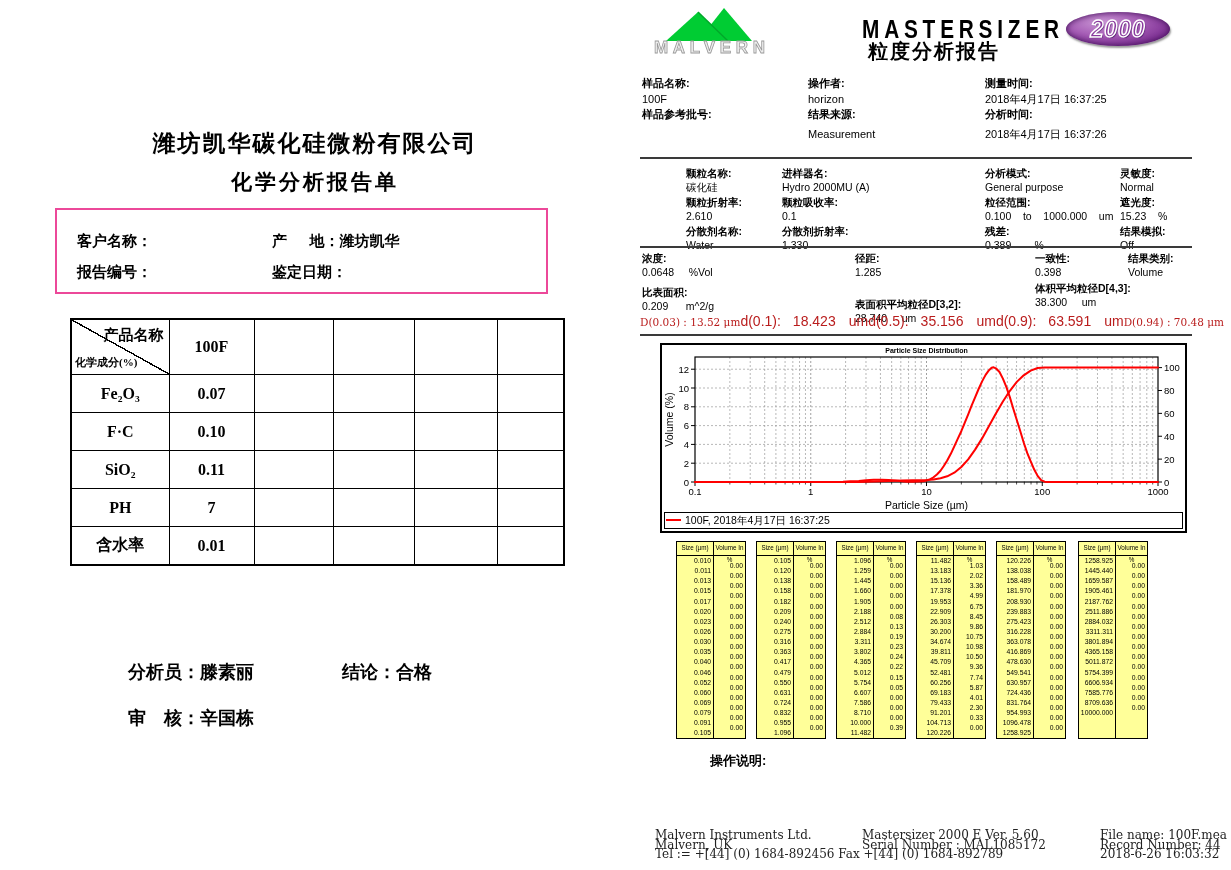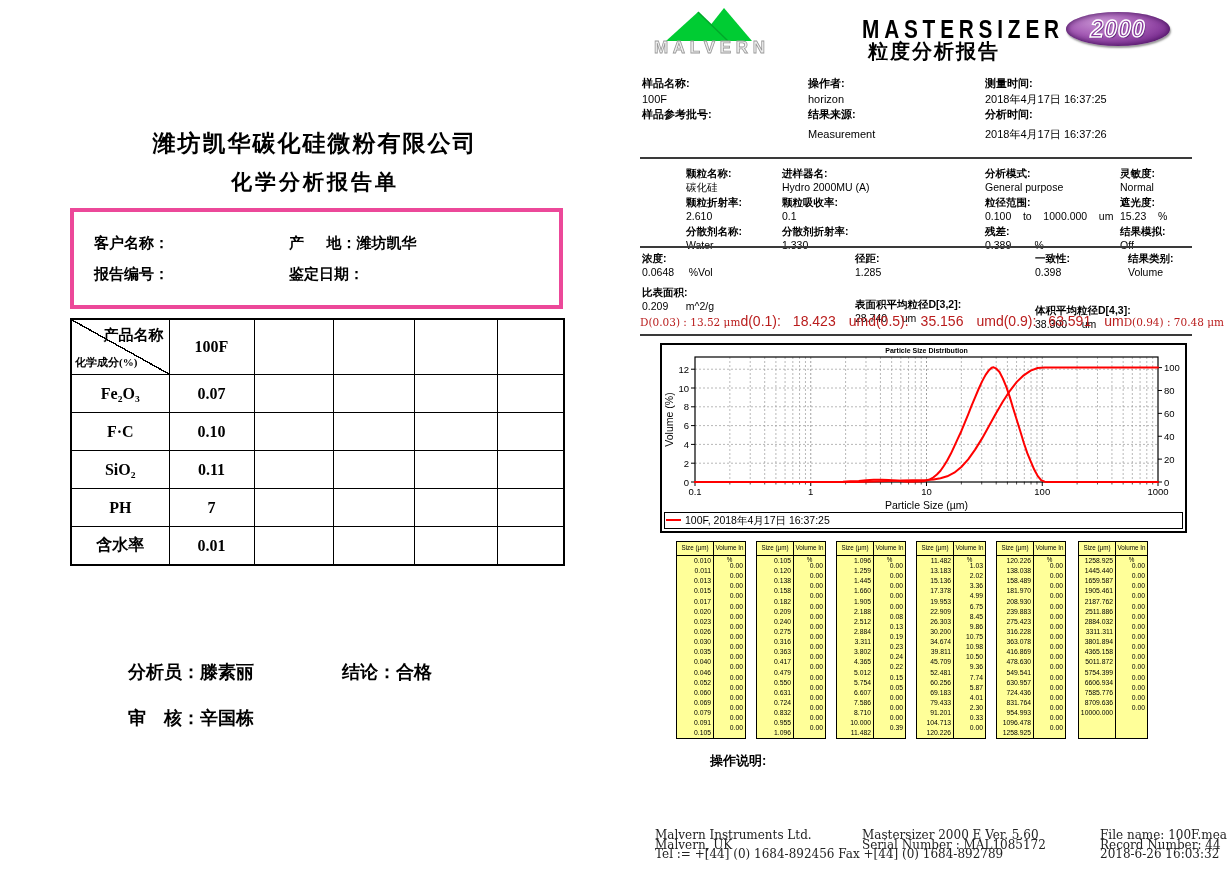--- a/index.html
+++ b/index.html
@@ -5,21 +5,21 @@
   html,body{margin:0;padding:0;}
   body{width:1231px;height:870px;background:#ffffff;position:relative;overflow:hidden;
        font-family:"Liberation Sans","DejaVu Sans",sans-serif;color:#000;}
   .abs{position:absolute;}
 
   
   .lp-title{left:0;top:128px;width:630px;text-align:center;font-family:"Liberation Serif","DejaVu Serif",serif;
             font-weight:bold;font-size:23px;letter-spacing:2px;}
   .lp-subtitle{left:0;top:168px;width:630px;text-align:center;font-family:"Liberation Serif","DejaVu Serif",serif;
             font-weight:bold;font-size:21px;letter-spacing:3px;}
-  .info-box{left:70px;top:208px;width:493px;height:101px;border:4px solid #ec4899;box-sizing:border-box;}
+  .info-box{left:55px;top:208px;width:493px;height:86px;border:2px solid #ec4899;box-sizing:border-box;}
   .info-line{position:absolute;font-family:"Liberation Serif","DejaVu Serif",serif;font-weight:bold;
              font-size:15px;white-space:pre;}
   table.chem{position:absolute;left:70px;top:318px;border-collapse:collapse;border:2px solid #000;table-layout:fixed;}
   table.chem td{border:1px solid #000;font-family:"Liberation Serif","DejaVu Serif",serif;font-weight:bold;
                 font-size:16px;text-align:center;vertical-align:middle;padding:0;}
   td.diag{position:relative;height:54px;
           background-image:linear-gradient(to top right,transparent calc(50% - 0.7px),#000 calc(50% - 0.7px),#000 calc(50% + 0.7px),transparent calc(50% + 0.7px));}
   td.diag .dt{position:absolute;top:6px;right:5px;font-size:15px;}
   td.diag .db{position:absolute;bottom:4px;left:3px;font-size:11px;}
   tr.chem-row td{height:37px;}
@@ -174,21 +174,21 @@
 <div id="params-sec" class="paramsec">
     <div class="abs icol" style="left: 642px; top: 166px; margin-left: 44px;"><div class="il b">颗粒名称:</div><div class="il">碳化硅</div><div class="il b">颗粒折射率:</div><div class="il">2.610</div><div class="il b">分散剂名称:</div><div class="il">Water</div></div>
     <div class="abs icol" style="left: 782px; top: 166px;"><div class="il b">进样器名:</div><div class="il">Hydro 2000MU (A)</div><div class="il b">颗粒吸收率:</div><div class="il">0.1</div><div class="il b">分散剂折射率:</div><div class="il">1.330</div></div>
     <div class="abs icol" style="left: 985px; top: 166px;"><div class="il b">分析模式:</div><div class="il">General purpose</div><div class="il b">粒径范围:</div><div class="il">0.100    to    1000.000    um</div><div class="il b">残差:</div><div class="il">0.389        %</div></div>
     <div class="abs icol" style="left: 1120px; top: 166px;"><div class="il b">灵敏度:</div><div class="il">Normal</div><div class="il b">遮光度:</div><div class="il">15.23    %</div><div class="il b">结果模拟:</div><div class="il">Off</div></div>
   </div>
 <div class="abs hr" style="top:246px;"></div>
 <div id="results-sec" class="resultsec">
     <div class="abs icol" style="left: 642px; top: 251px;"><div class="il b">浓度:</div><div class="il">0.0648     %Vol</div><div class="il b" style="margin-top: 6px;">比表面积:</div><div class="il">0.209      m^2/g</div></div>
     <div class="abs icol" style="left: 855px; top: 251px;"><div class="il b">径距:</div><div class="il">1.285</div><div class="il b" style="margin-top: 18px;">表面积平均粒径D[3,2]:</div><div class="il">28.740     um</div></div>
-    <div class="abs icol" style="left: 1035px; top: 251px;"><div class="il b">一致性:</div><div class="il">0.398</div><div class="il b" style="margin-top: 24px;">体积平均粒径D[4,3]:</div><div class="il">38.300     um</div></div>
+    <div class="abs icol" style="left: 1035px; top: 251px;"><div class="il b">一致性:</div><div class="il">0.398</div><div class="il b" style="margin-top: 2px;">体积平均粒径D[4,3]:</div><div class="il">38.300     um</div></div>
     <div class="abs icol" style="left: 1128px; top: 251px;"><div class="il b">结果类别:</div><div class="il">Volume</div></div>
   </div>
 <div class="abs d-row" id="d-row">
     <span class="dseg dserif">D(0.03) : 13.52 μm</span>
     <span class="dseg"><span class="dl">d(0.1):</span><span class="dv">18.423</span><span class="du">um</span></span>
     <span class="dseg"><span class="dl">d(0.5):</span><span class="dv">35.156</span><span class="du">um</span></span>
     <span class="dseg"><span class="dl">d(0.9):</span><span class="dv">63.591</span><span class="du">um</span></span>
     <span class="dseg dserif">D(0.94) : 70.48 μm</span>
   </div>
 <div class="abs hr" style="top:334px;"></div>

